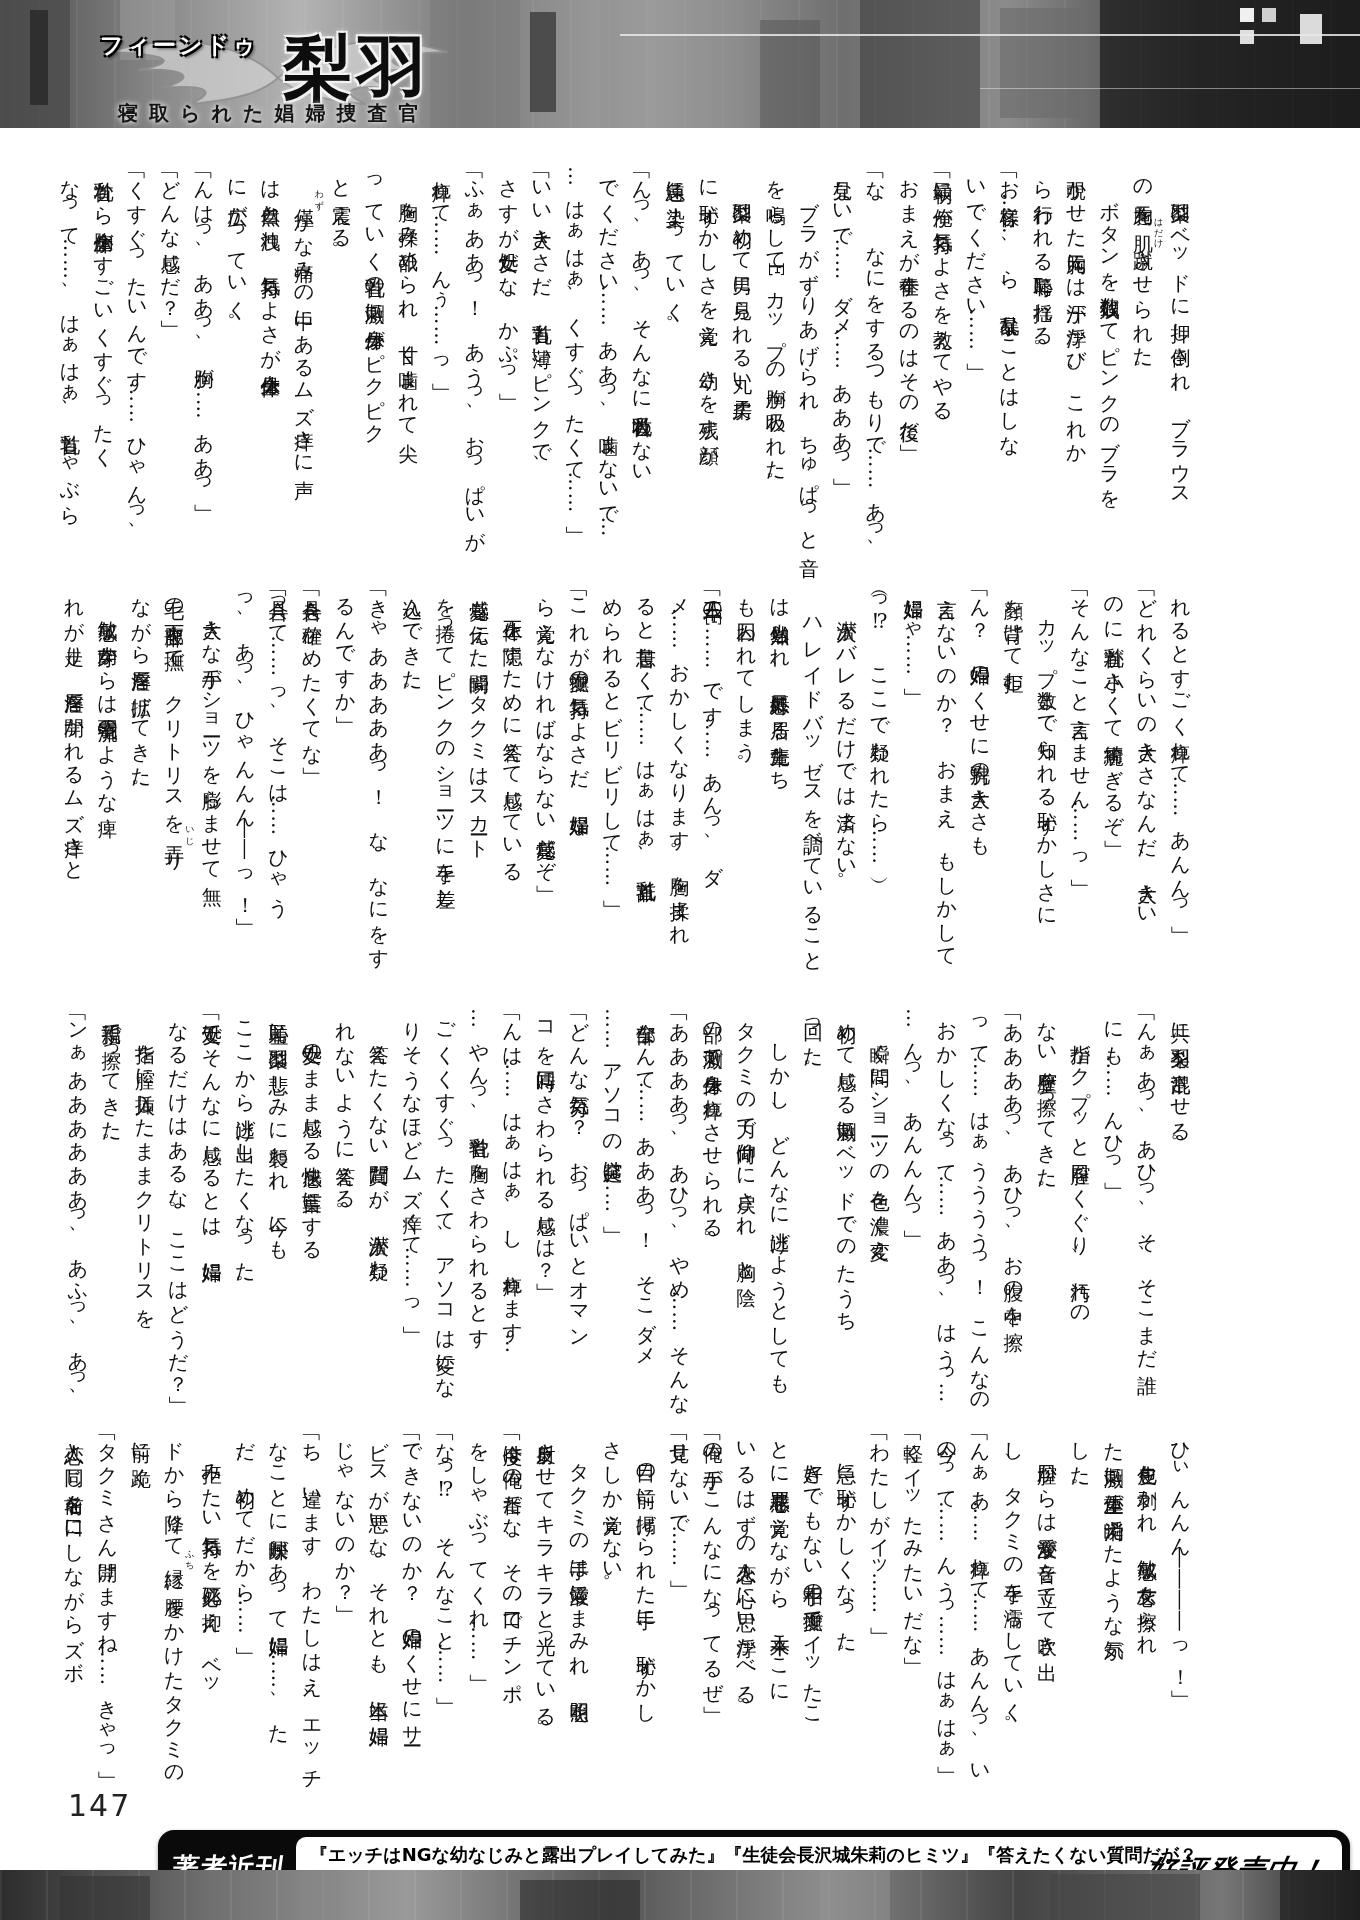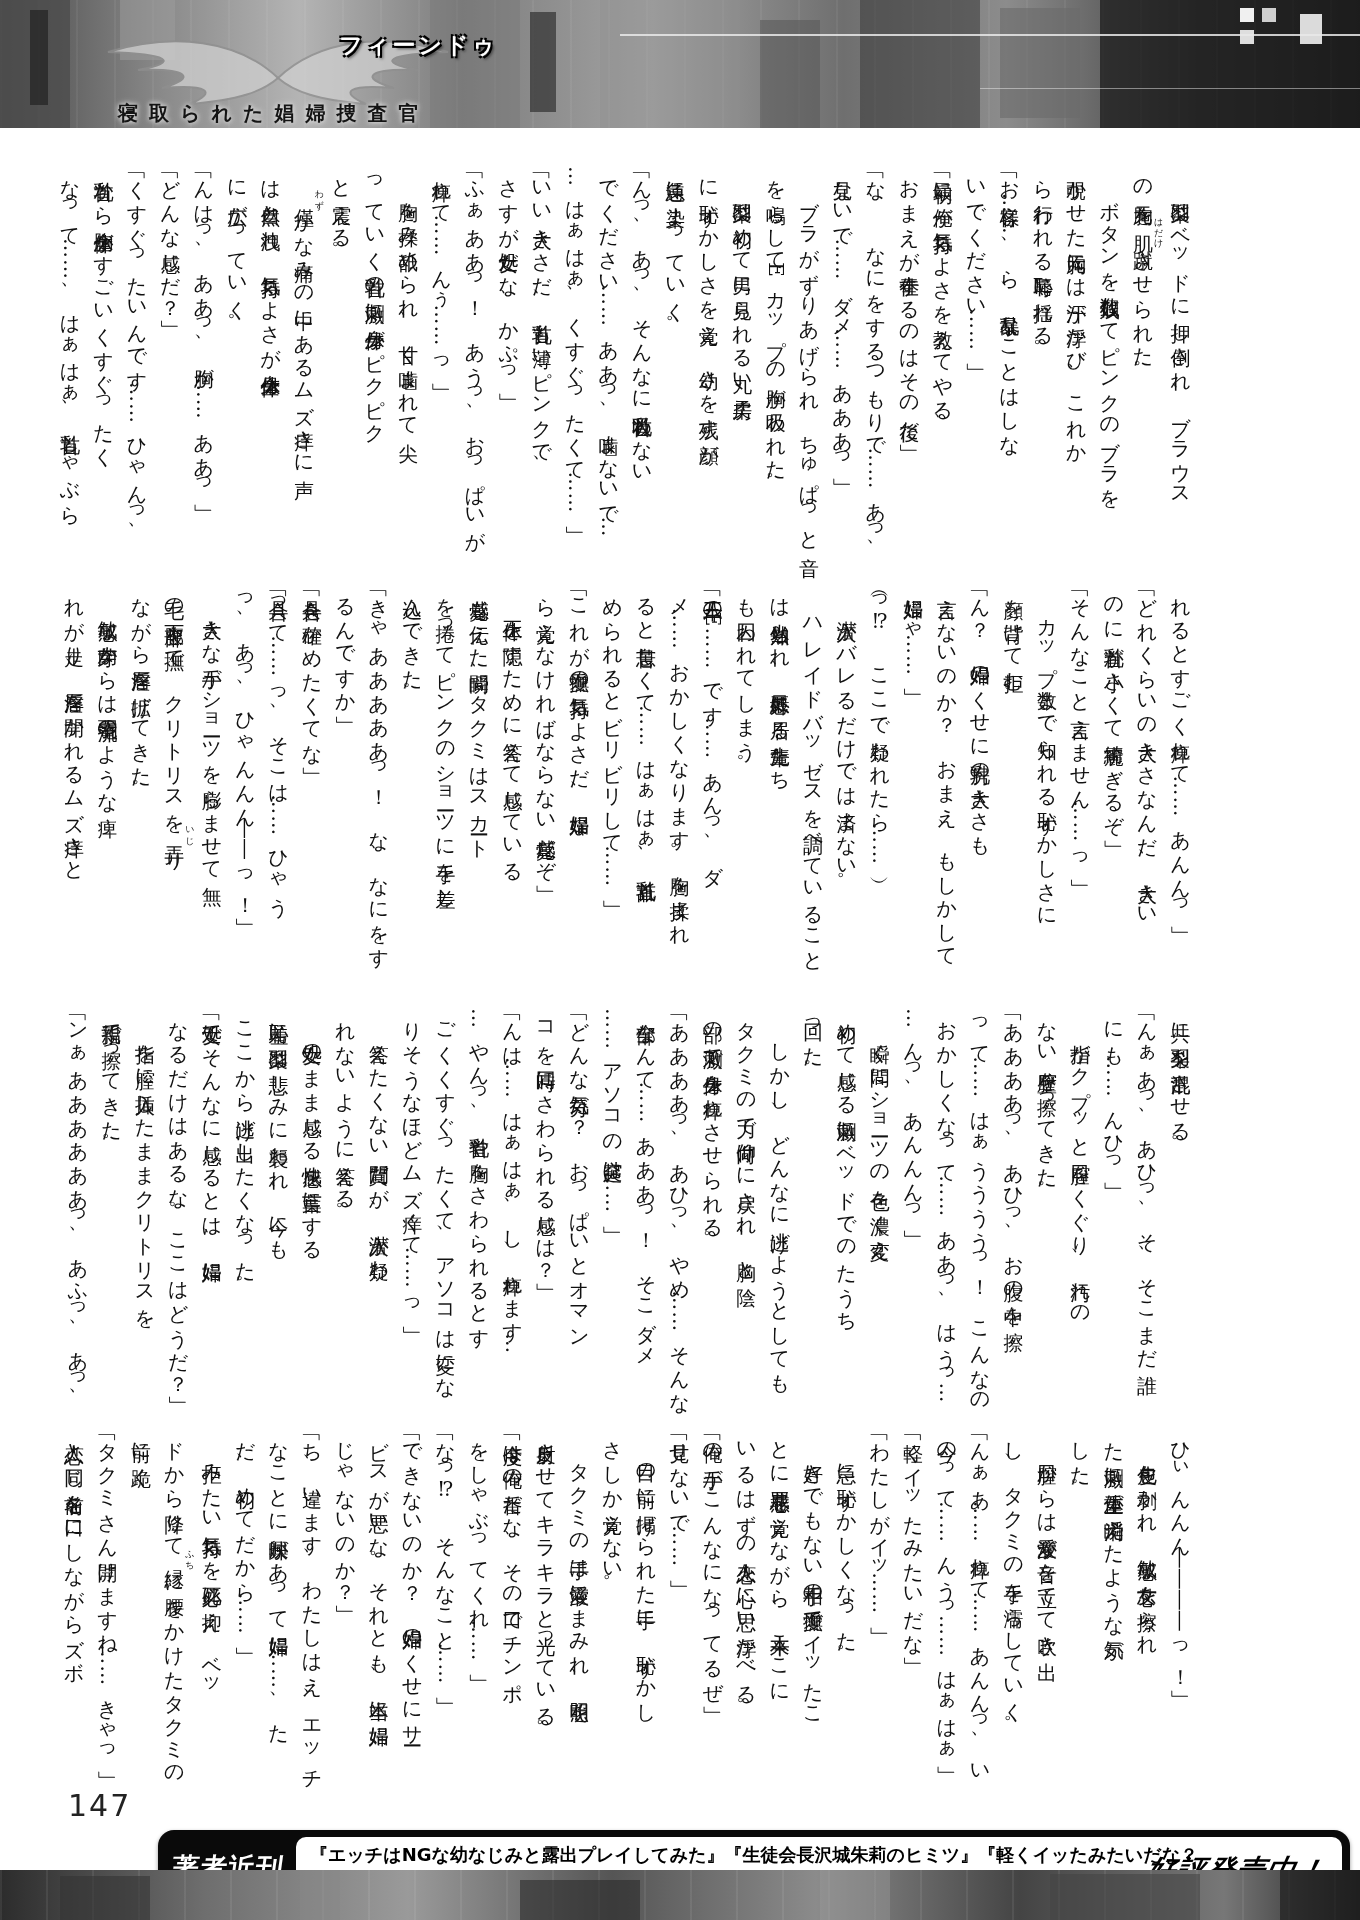--- a/index.html
+++ b/index.html
@@ -13,21 +13,21 @@
       linear-gradient(90deg,#4a4a4a 0%,#8a8a8a 12%,#b4b4b4 22%,#7d7d7d 34%,#a3a3a3 48%,#6f6f6f 62%,#8c8c8c 74%,#3f3f3f 88%,#1f1f1f 100%);}
   #header-collage{top:0;height:128px;}
   #footer-collage{bottom:0;height:50px;
     background:
       repeating-linear-gradient(90deg, rgba(255,255,255,.07) 0 2px, rgba(0,0,0,0) 2px 46px),
       linear-gradient(90deg,#2c2c2c 0%,#6e6e6e 15%,#9a9a9a 30%,#555 45%,#8b8b8b 60%,#444 75%,#777 90%,#222 100%);}
   .hb{position:absolute;}
   .hline{position:absolute;background:#e9e9e9;opacity:.85;}
 
   
-  #logo{position:absolute;left:78px;top:4px;width:420px;height:124px;text-align:right;}
+  #logo{position:absolute;left:78px;top:4px;width:420px;height:124px;}
   #wing-graphic{position:absolute;left:0;top:22px;opacity:.85;}
   .logo-kana{position:relative;font-family:"DejaVu Sans","Liberation Sans",sans-serif;font-weight:bold;
     color:#fff;letter-spacing:3px;
     text-shadow:-2px -2px 0 #000,2px -2px 0 #000,-2px 2px 0 #000,2px 2px 0 #000,3px 3px 3px rgba(0,0,0,.55);}
   #logo-line1{margin:26px 0 0 22px;font-size:23px;}
   #logo-line2{margin:8px 0 0 12px;font-size:29px;}
   #logo-name{position:absolute;left:205px;top:18px;font-size:70px;font-weight:bold;color:#0d0d0d;
     letter-spacing:4px;
     text-shadow:-2px -2px 0 #f2f2f2,2px -2px 0 #f2f2f2,-2px 2px 0 #f2f2f2,2px 2px 0 #f2f2f2,0 0 6px #fff;}
   #header-subtitle{position:absolute;left:118px;top:100px;font-size:20px;font-weight:bold;color:#141414;
@@ -76,20 +76,21 @@
     <div class="hb" style="left:1300px;top:14px;width:22px;height:30px;background:#efefef;opacity:.9;"></div>
     <div class="hline" style="top:34px;left:620px;width:740px;height:2px;"></div>
     <div class="hline" style="top:88px;left:980px;width:380px;height:1px;opacity:.5;"></div>
 
     <div id="logo">
       <svg id="wing-graphic" width="400" height="96" viewBox="0 0 400 96">
         <path d="M200,52 C160,14 96,6 30,26 C90,28 104,36 60,44 C110,42 120,52 84,62 C130,58 140,66 112,78 C160,74 184,66 200,52 Z" fill="#cfcfcf" stroke="#8f8f8f" stroke-width="2" opacity="0.9"></path>
         <path d="M200,52 C240,14 304,6 370,26 C310,28 296,36 340,44 C290,42 280,52 316,62 C270,58 260,66 288,78 C240,74 216,66 200,52 Z" fill="#cfcfcf" stroke="#8f8f8f" stroke-width="2" opacity="0.9"></path>
       </svg>
       <div id="logo-line1" class="logo-kana">フィーンドゥ</div>
+      <div id="logo-name">梨羽</div>
     </div>
     <div id="header-subtitle">寝取られた娼婦捜査官</div>
   </div>
 
   <div id="band-1" class="band">
       <p class="tcol">　梨羽はベッドに押し倒され、ブラウス</p>
       <p class="tcol">の胸元を<ruby>肌蹴<rt>はだけ</rt></ruby>させられた。</p>
       <p class="tcol">　ボタンを数個残してピンクのブラを</p>
       <p class="tcol">覗かせた胸元には汗が浮かび、これか</p>
       <p class="tcol">ら行われる恥辱に揺れる。</p>
@@ -231,21 +232,21 @@
       <p class="tcol">「タクミさん開けますね……きゃっ」</p>
       <p class="tcol">恋人と同じ名前を口にしながらズボ</p>
     </div>
 
   <div id="page-number">147</div>
 
   <div id="pub-bar">
     <div id="pub-label">著者近刊</div>
     <div id="pub-panel">
       <div id="pub-titles">
-        <div>『エッチはNGな幼なじみと露出プレイしてみた』『生徒会長沢城朱莉のヒミツ』『軽くイッたみたいだな？</div>
+        <div>『エッチはNGな幼なじみと露出プレイしてみた』『生徒会長沢城朱莉のヒミツ』『答えたくない質問だが？</div>
         <div>ダブルメイドに板挟み』『魔孕の姫騎士　屈辱の受胎』『退魔教師希彩　羞虐の学園』他</div>
       </div>
       <div id="pub-promo">好評発売中！</div>
     </div>
   </div>
 
   <div id="footer-collage" class="collage">
     <div class="hb" style="left:60px;top:6px;width:90px;height:44px;background:#333;opacity:.6;"></div>
     <div class="hb" style="left:300px;top:0;width:40px;height:50px;background:#888;opacity:.5;"></div>
     <div class="hb" style="left:520px;top:10px;width:120px;height:40px;background:#2a2a2a;opacity:.6;"></div>

